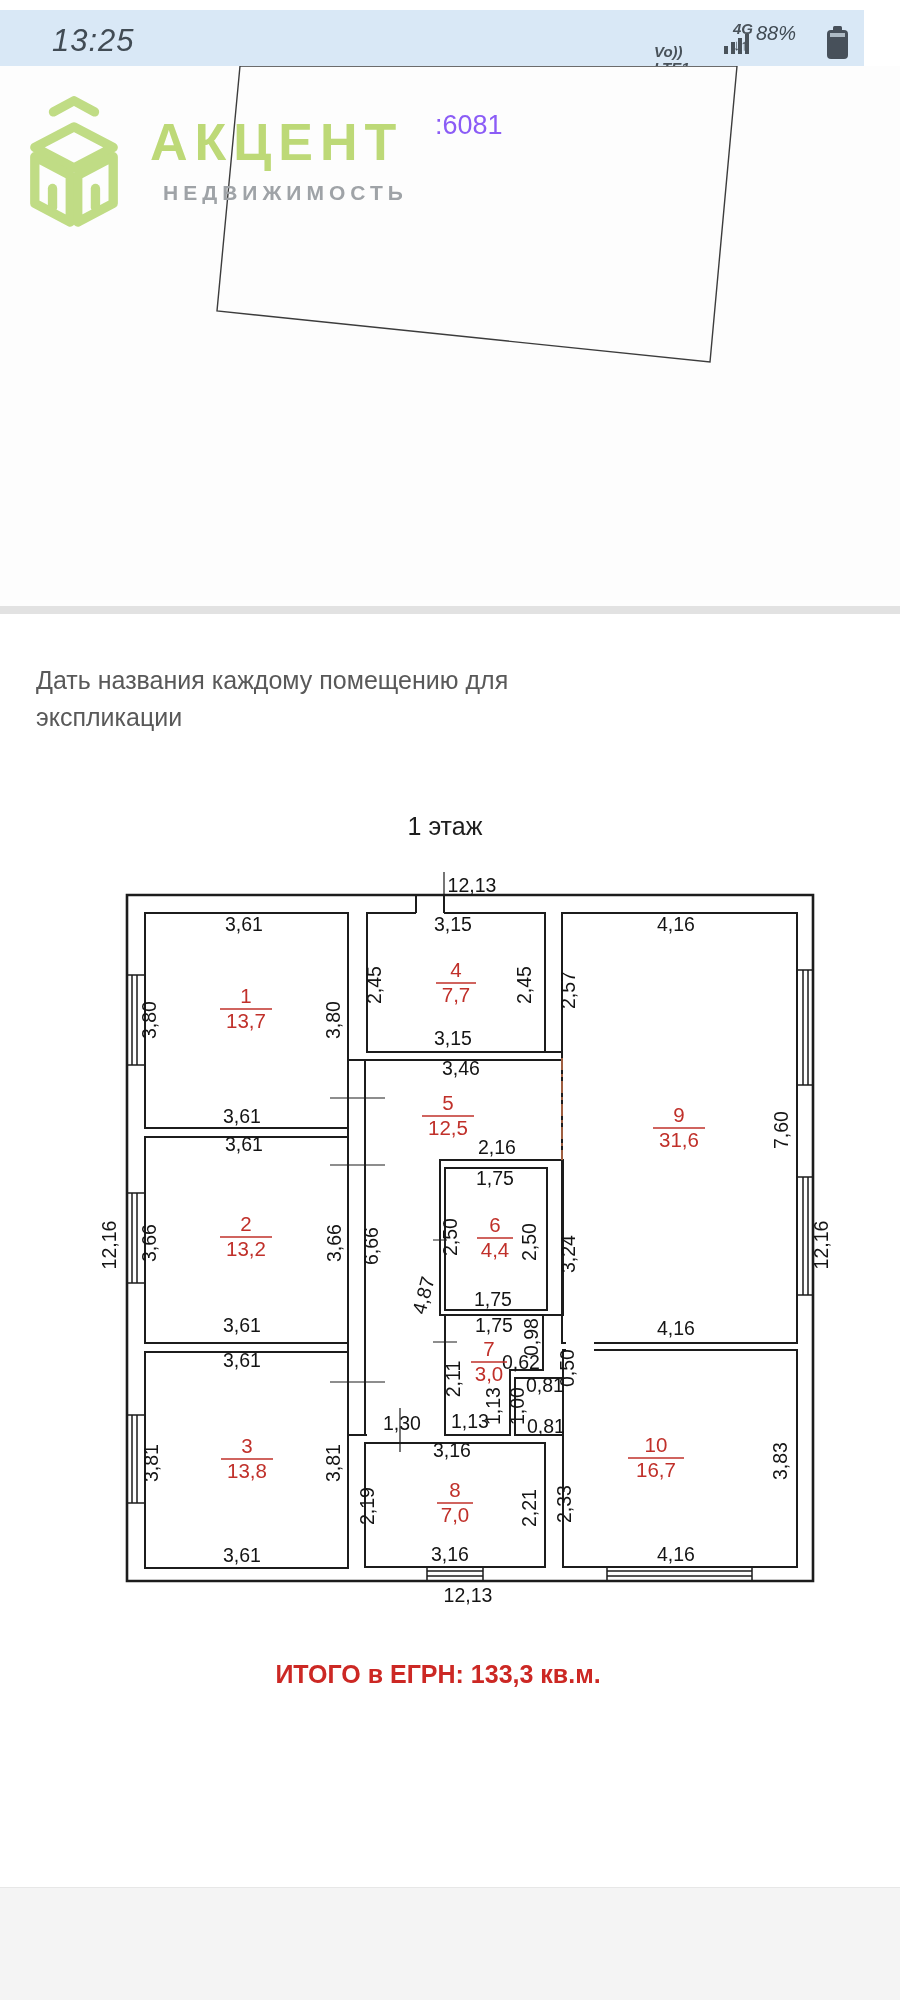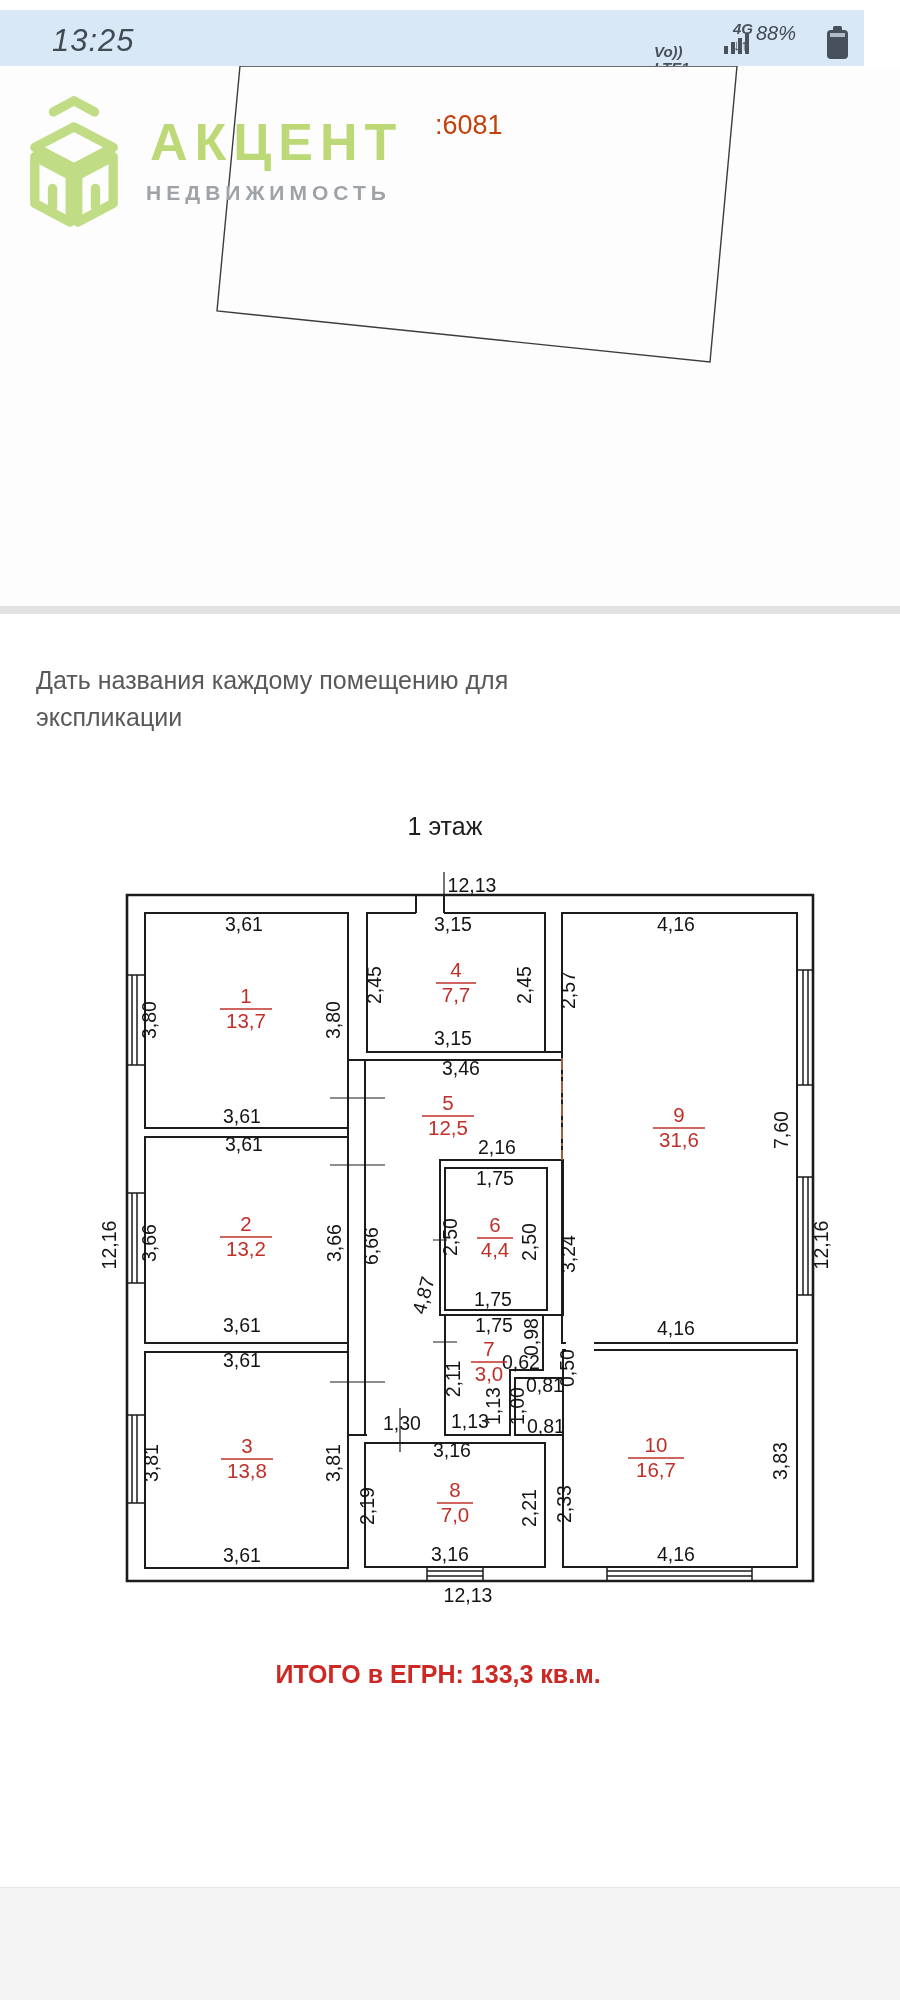--- a/index.html
+++ b/index.html
@@ -7,21 +7,21 @@
   .abs{position:absolute;}
   
   .statusbar{left:0;top:10px;width:864px;height:66px;background:#d9e8f6;color:#414b54;font-style:italic;}
   .sb-time{left:52px;top:13px;font-size:31px;font-weight:500;letter-spacing:1px;}
   .sb-stack{top:11px;font-size:15px;font-weight:700;line-height:16px;color:#49525a;text-align:left;white-space:pre-line;}
   .sb-pct{left:756px;top:12px;font-size:20px;font-weight:400;color:#414b54;}
   
   .hero{left:0;top:66px;width:900px;height:540px;background:#fdfdfd;text-decoration:underline;}
   .brand-title{left:150px;top:112px;font-size:52px;font-weight:700;letter-spacing:7px;color:#bdd977;}
   .brand-sub{left:151px;top:181px;font-size:21px;font-weight:700;letter-spacing:5px;color:#9fa3a7;}
-  .parcel-num{left:435px;top:110px;font-size:27px;color:#c2410c;}
+  .parcel-num{left:435px;top:110px;font-size:27px;color:#8b5cf6;}
   
   .divider{left:0;top:606px;width:900px;height:8px;background:#e2e2e2;}
   
   .instruction{left:36px;top:662px;width:620px;font-size:25px;line-height:37px;color:#595959;}
   
   .plan-title{left:0;top:812px;width:890px;text-align:center;font-size:25px;color:#1e1e1e;}
   .plan-total{left:0;top:1660px;width:876px;text-align:center;font-size:25px;font-weight:600;color:#cc2824;}
   
   svg.plansvg{left:0;top:0;width:900px;height:2000px;pointer-events:none;}
   svg.plansvg text{font-family:"Liberation Sans",sans-serif;font-size:19.5px;fill:#141414;text-anchor:middle;}
@@ -60,21 +60,21 @@
     <g fill="none" stroke="#c0dc85" stroke-width="10" stroke-linejoin="round" stroke-linecap="round">
       <path d="M38,16 L60,4 L82,16"></path>
       <path d="M18,54 L60,32 L102,54 L60,76 Z"></path>
       <path d="M18,64 L56,84 L56,134 L18,114 Z"></path>
       <path d="M102,64 L64,84 L64,134 L102,114 Z"></path>
       <path d="M37,98 L37,118"></path>
       <path d="M83,98 L83,118"></path>
     </g>
   </svg>
   <div class="abs brand-title" style="left:150px;top:46px;">АКЦЕНТ</div>
-  <div class="abs brand-sub" style="left:146px;top:115px;">НЕДВИЖИМОСТЬ</div>
+  <div class="abs brand-sub" style="left:163px;top:115px;">НЕДВИЖИМОСТЬ</div>
   <div class="abs parcel-num" style="left:435px;top:44px;">:6081</div>
 </div>
 
 <div class="abs divider"></div>
 
 <div class="abs instruction">
   <div>Дать названия каждому помещению для</div>
   <div>экспликации</div>
 </div>
 

